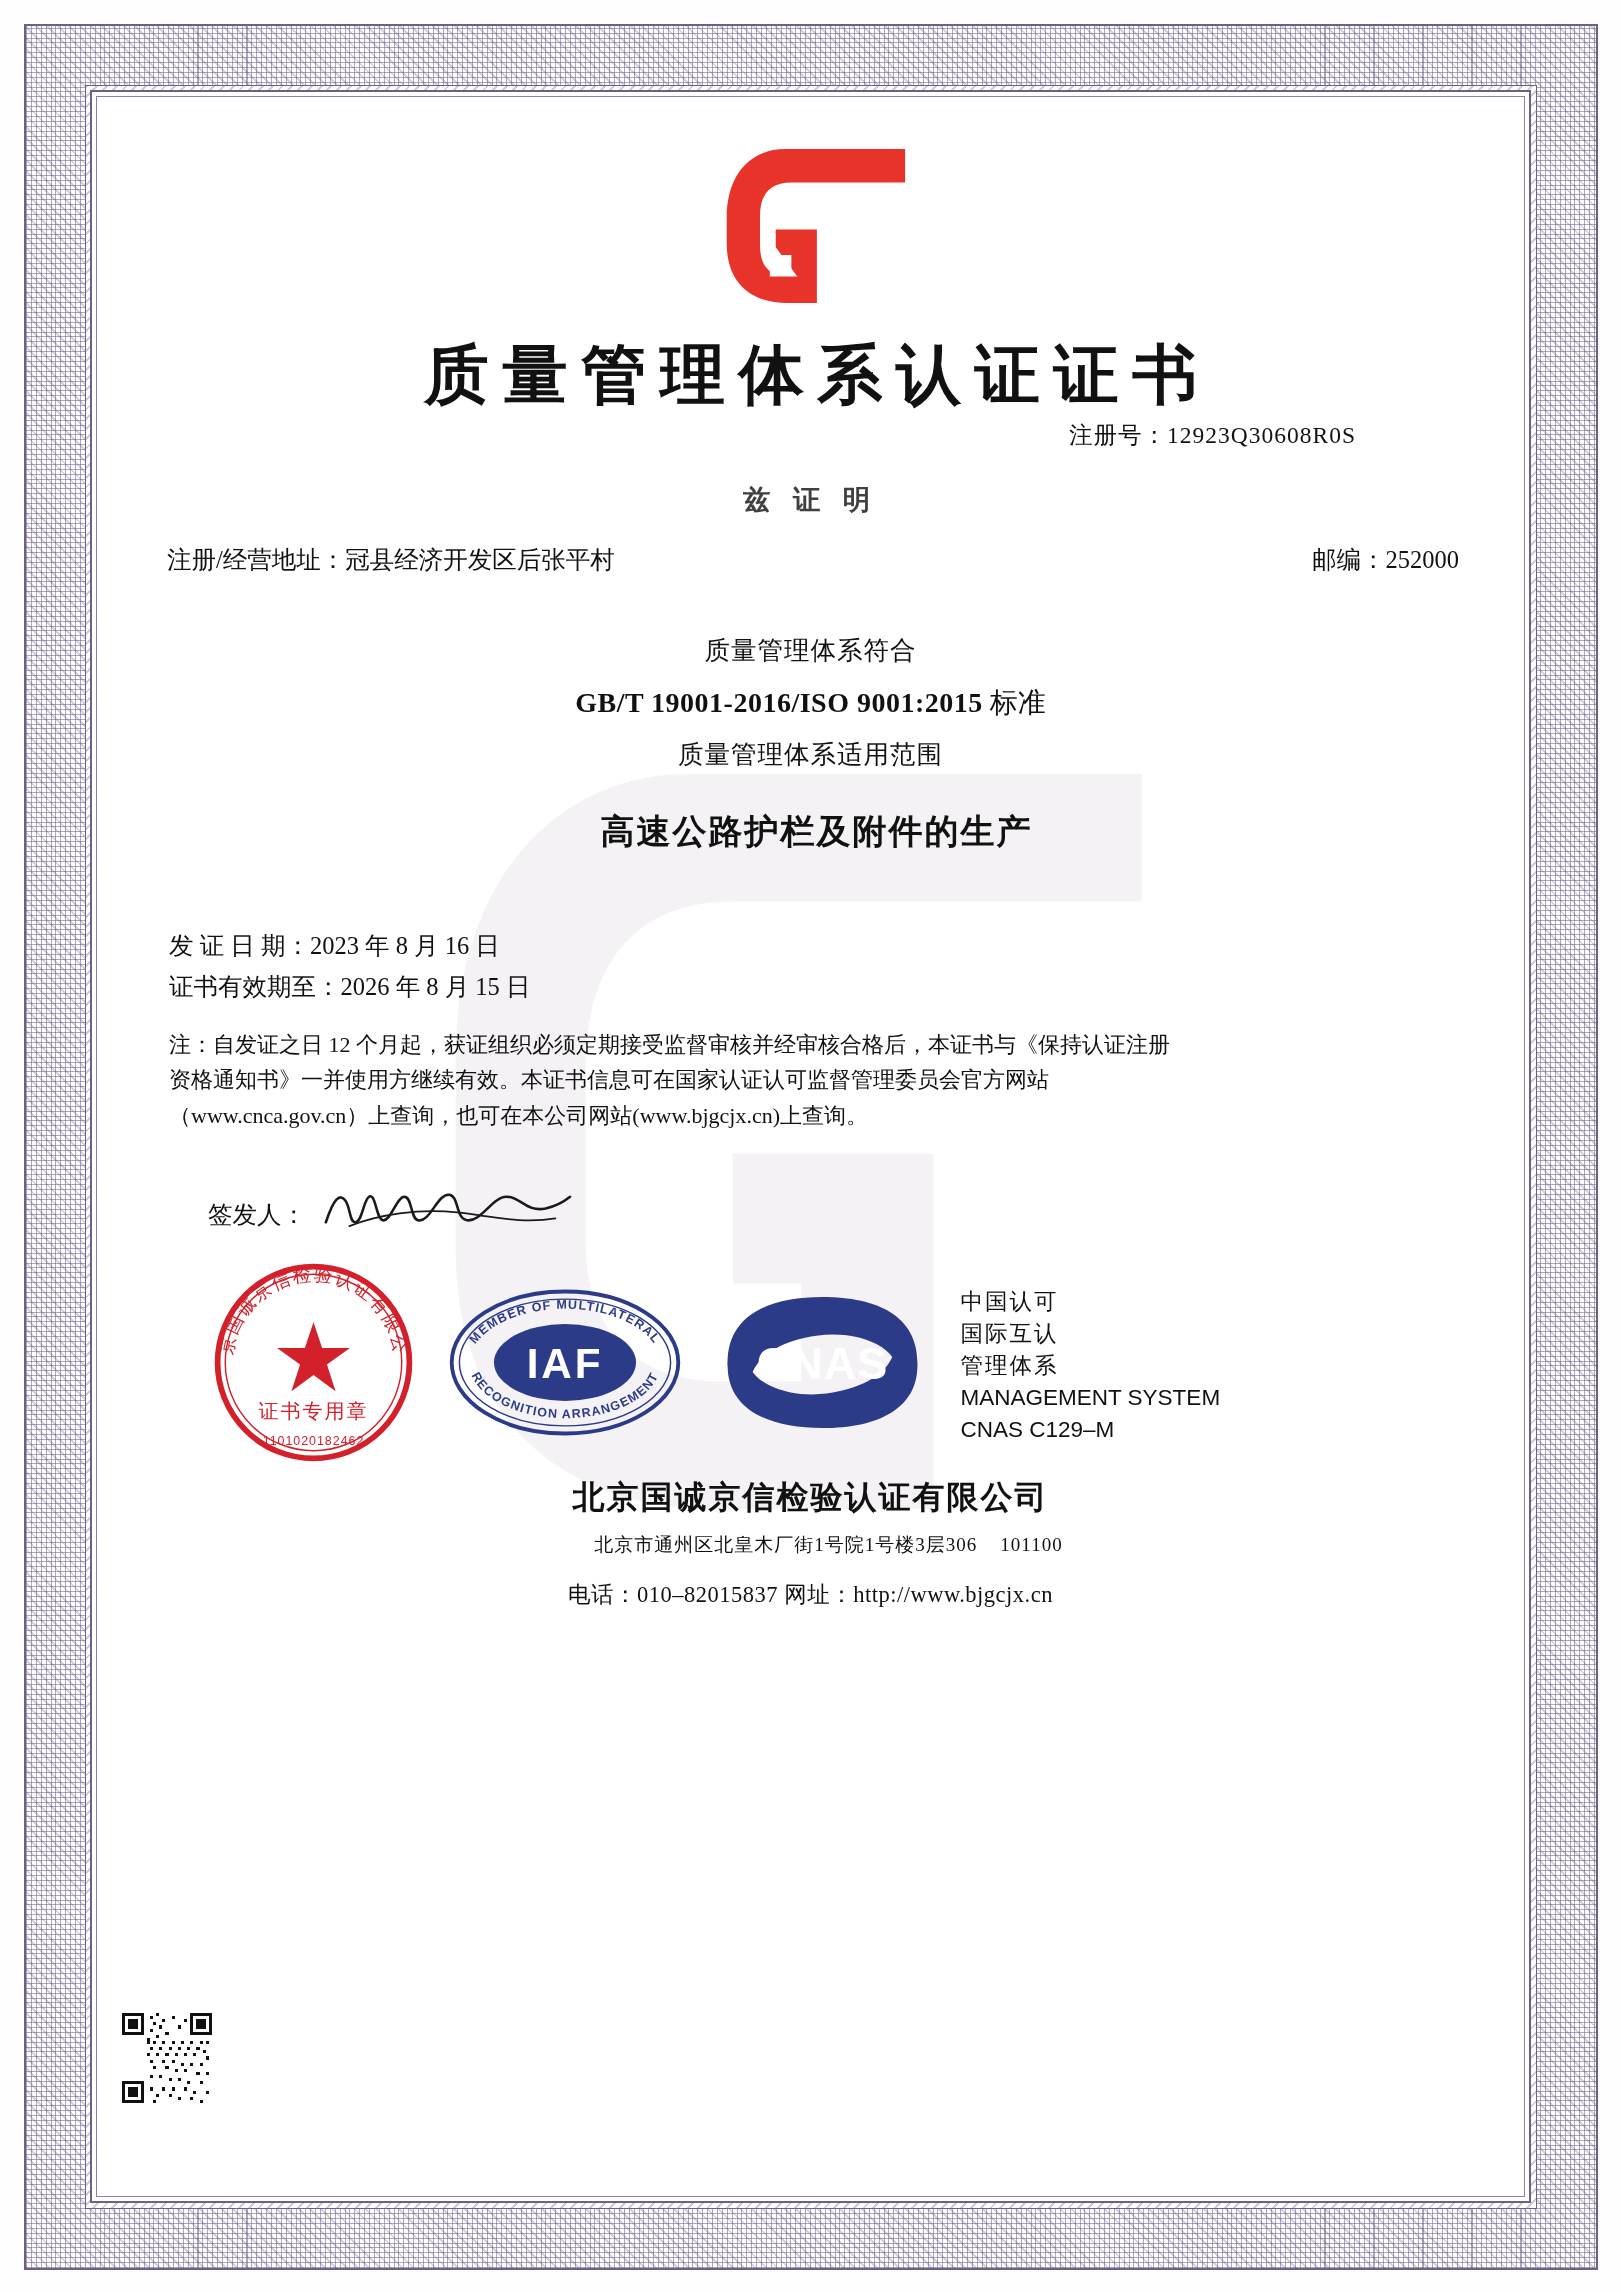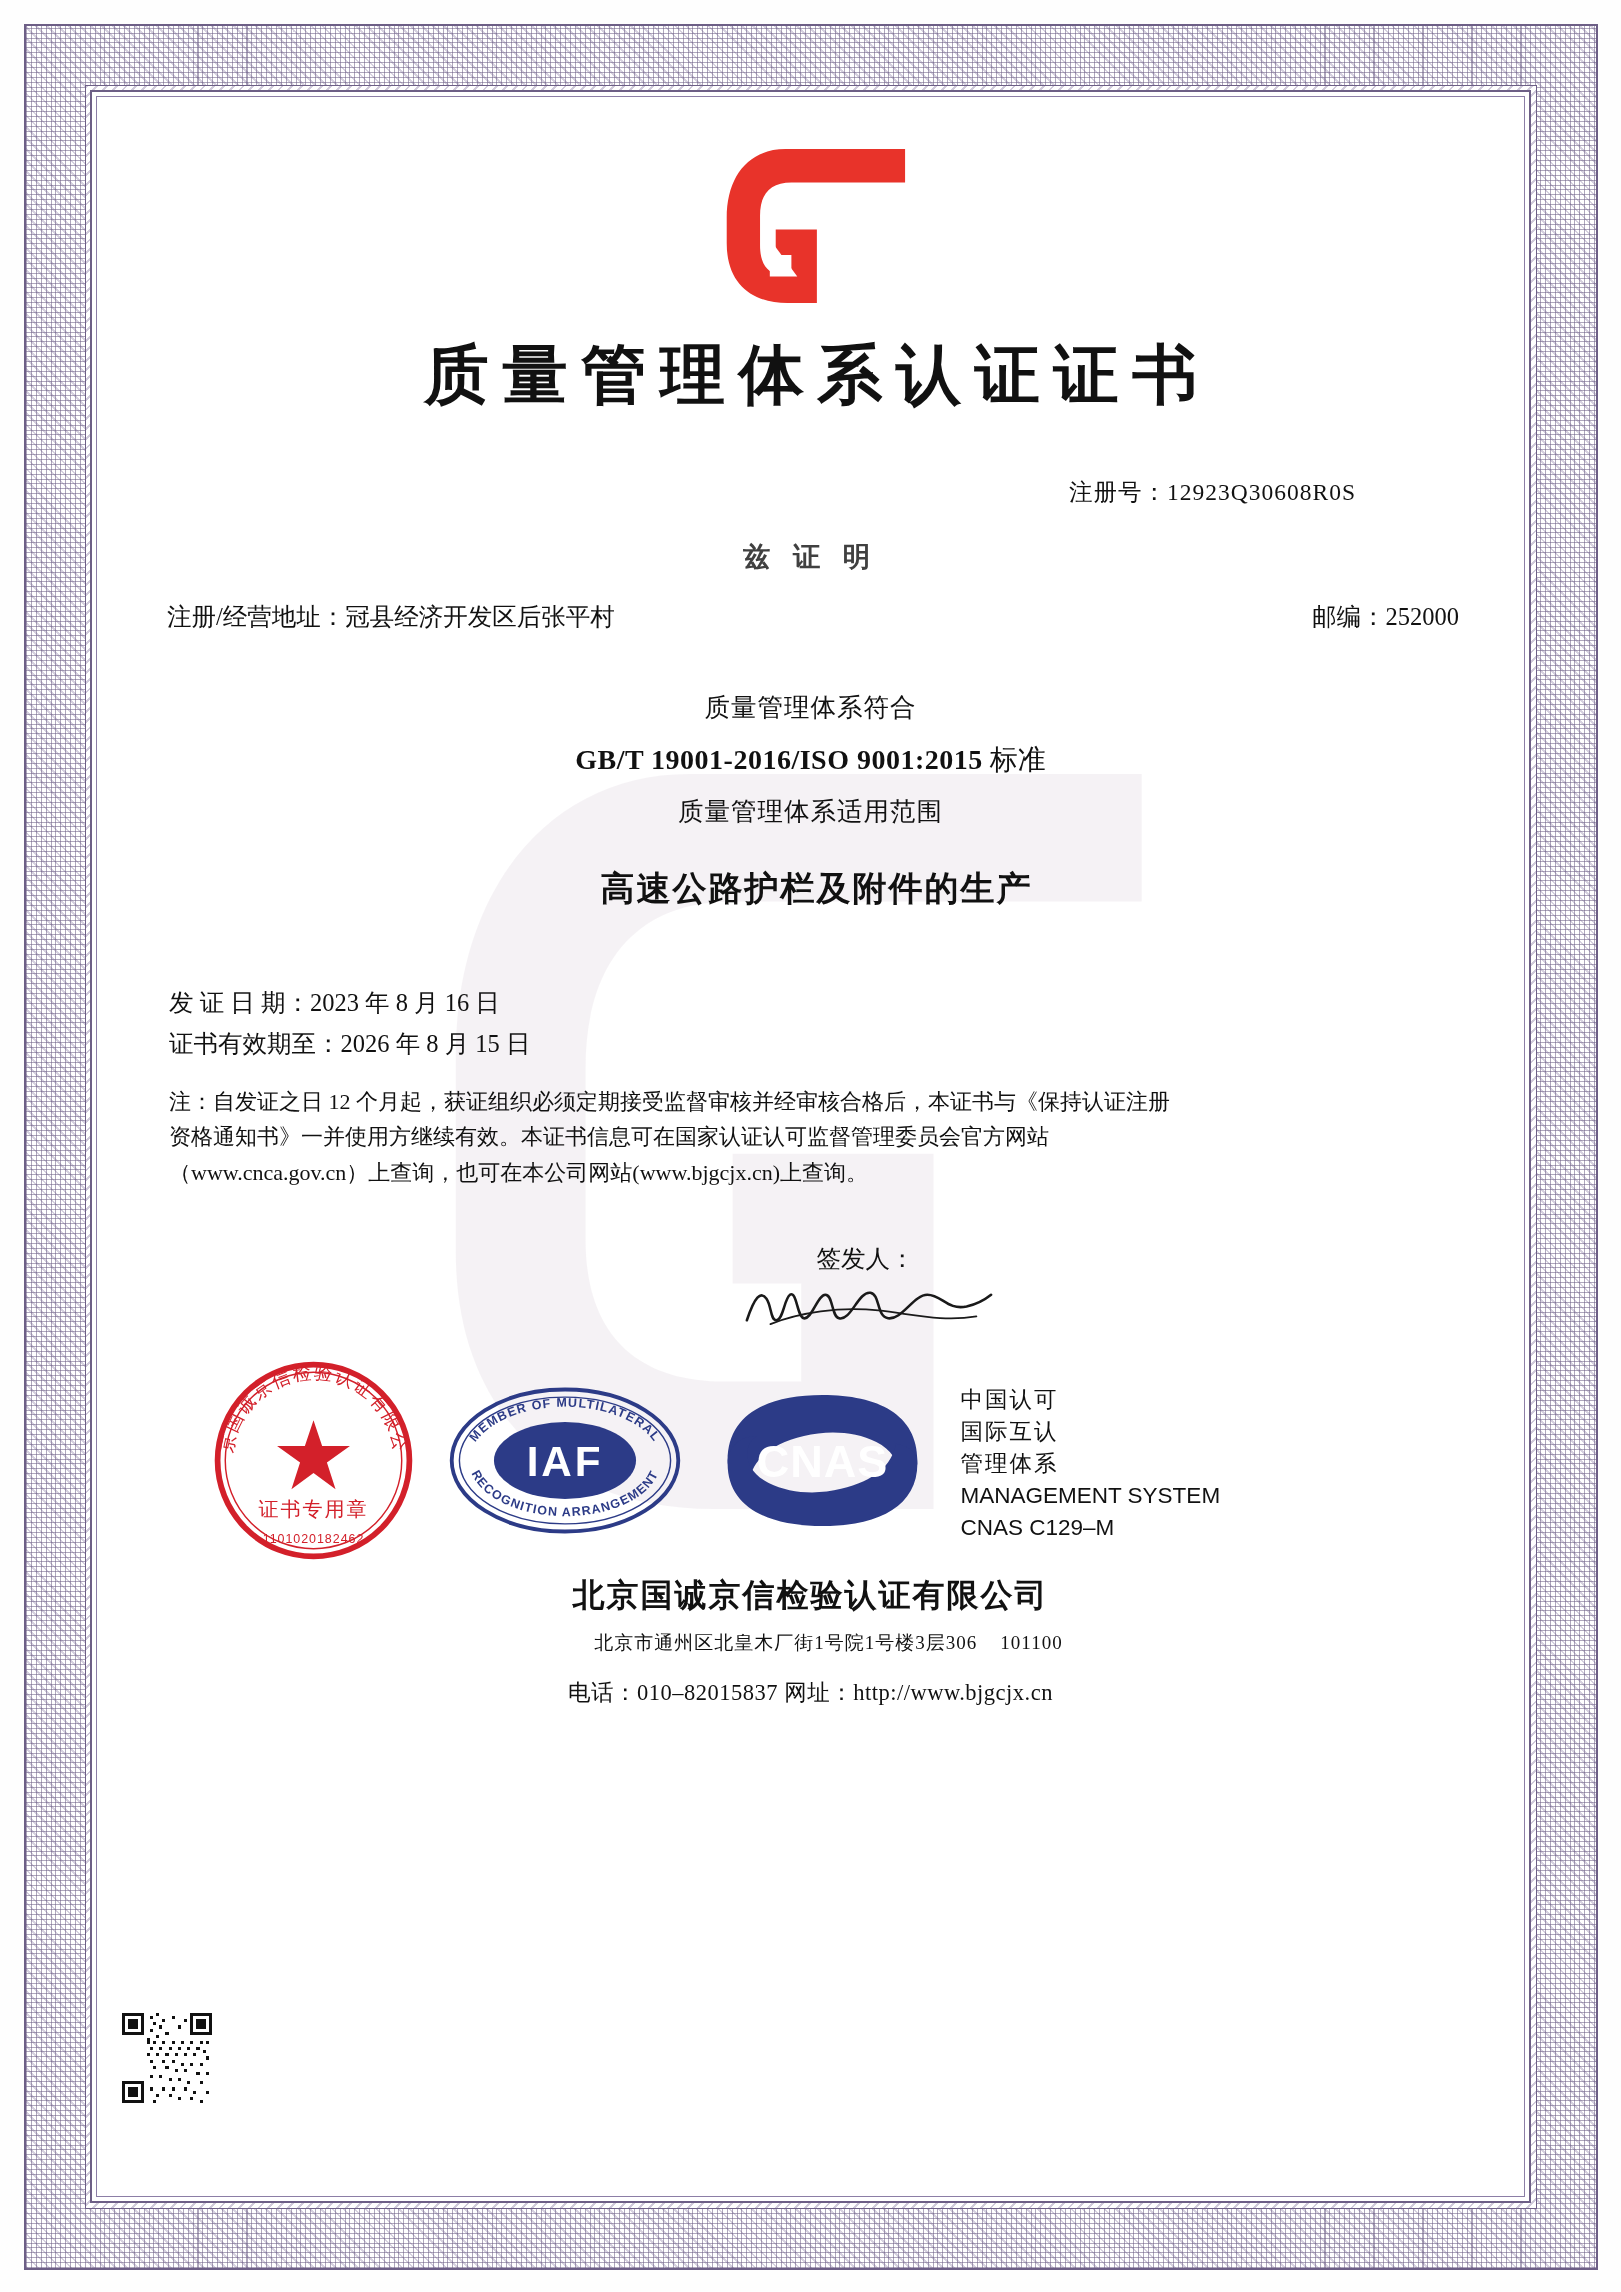--- a/index.html
+++ b/index.html
@@ -104,21 +104,20 @@
     letter-spacing: 13.7px;
     color: #111111;
     margin-top: 23.5px;
     text-indent: 13.7px;
   }
 
   .reg-no {
     text-align: right;
     font-size: 23.5px;
     color: #111;
-    margin-top: 57px;
     padding-right: 167px;
     letter-spacing: 1px;
   }
 
   .hereby {
     text-align: center;
     font-weight: bold;
     font-size: 27.4px;
     letter-spacing: 7.8px;
     margin-top: 31px;
@@ -207,21 +206,20 @@
   }
 
   .signer {
     margin-top: 51px;
     padding-left: 110px;
     font-size: 24.5px;
     color: #111;
     display: flex;
     align-items: center;
     gap: 7.8px;
-    flex-direction: column;
   }
   .signature {
     width: 255px;
     height: 59px;
     margin-left: 5.9px;
     position: relative;
     top: -5.9px;
   }
 
   

